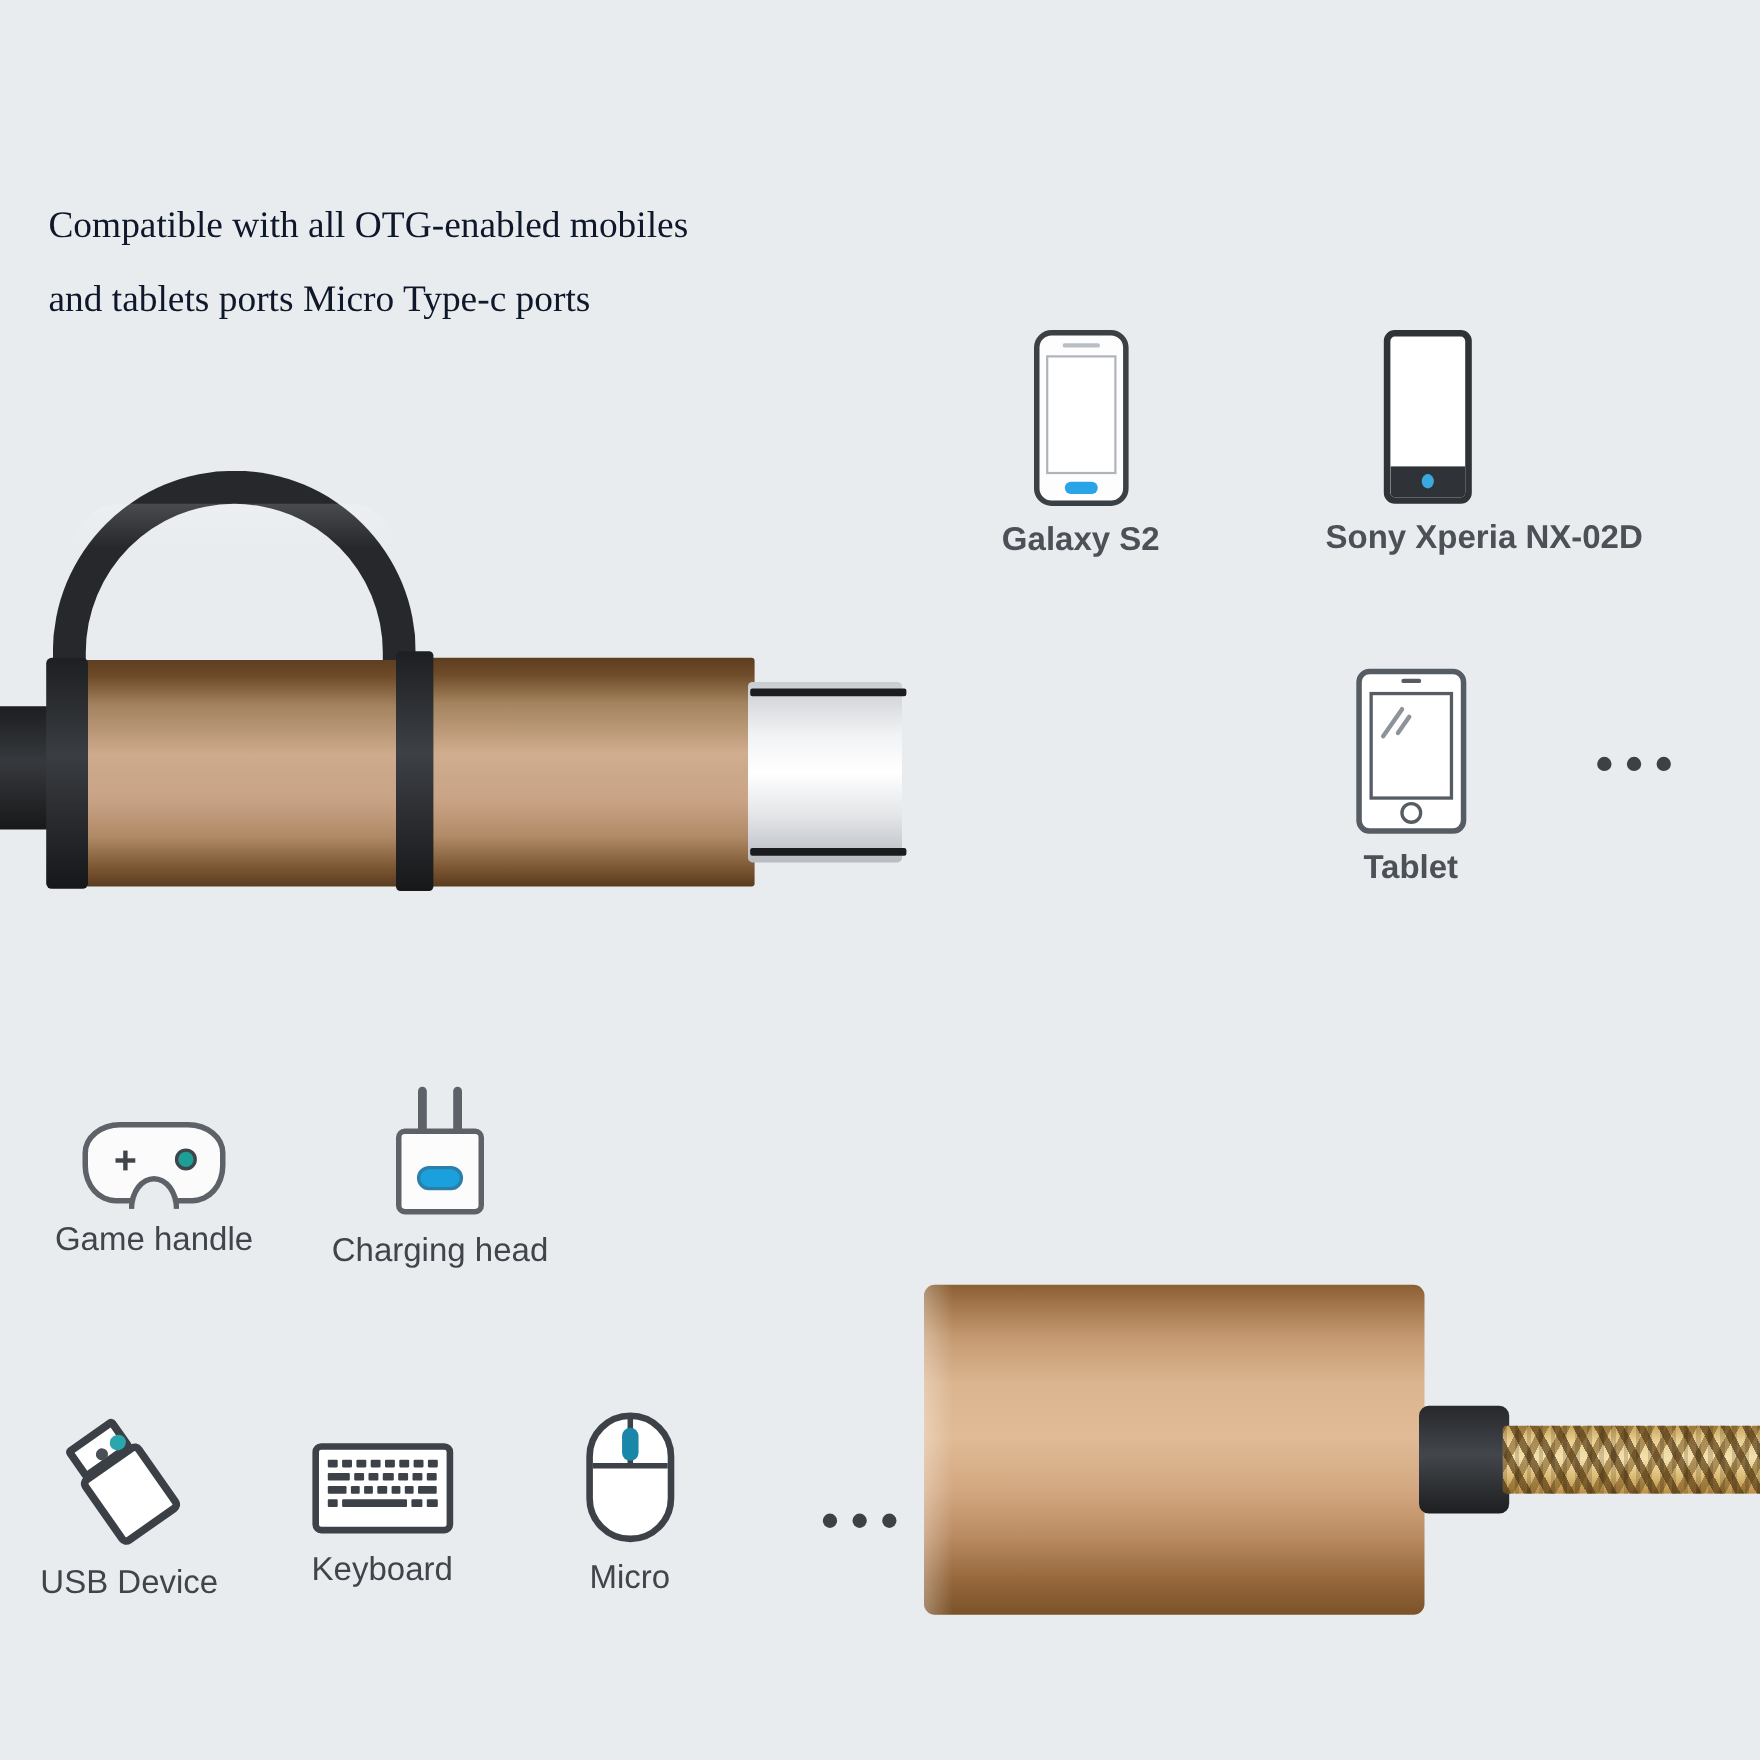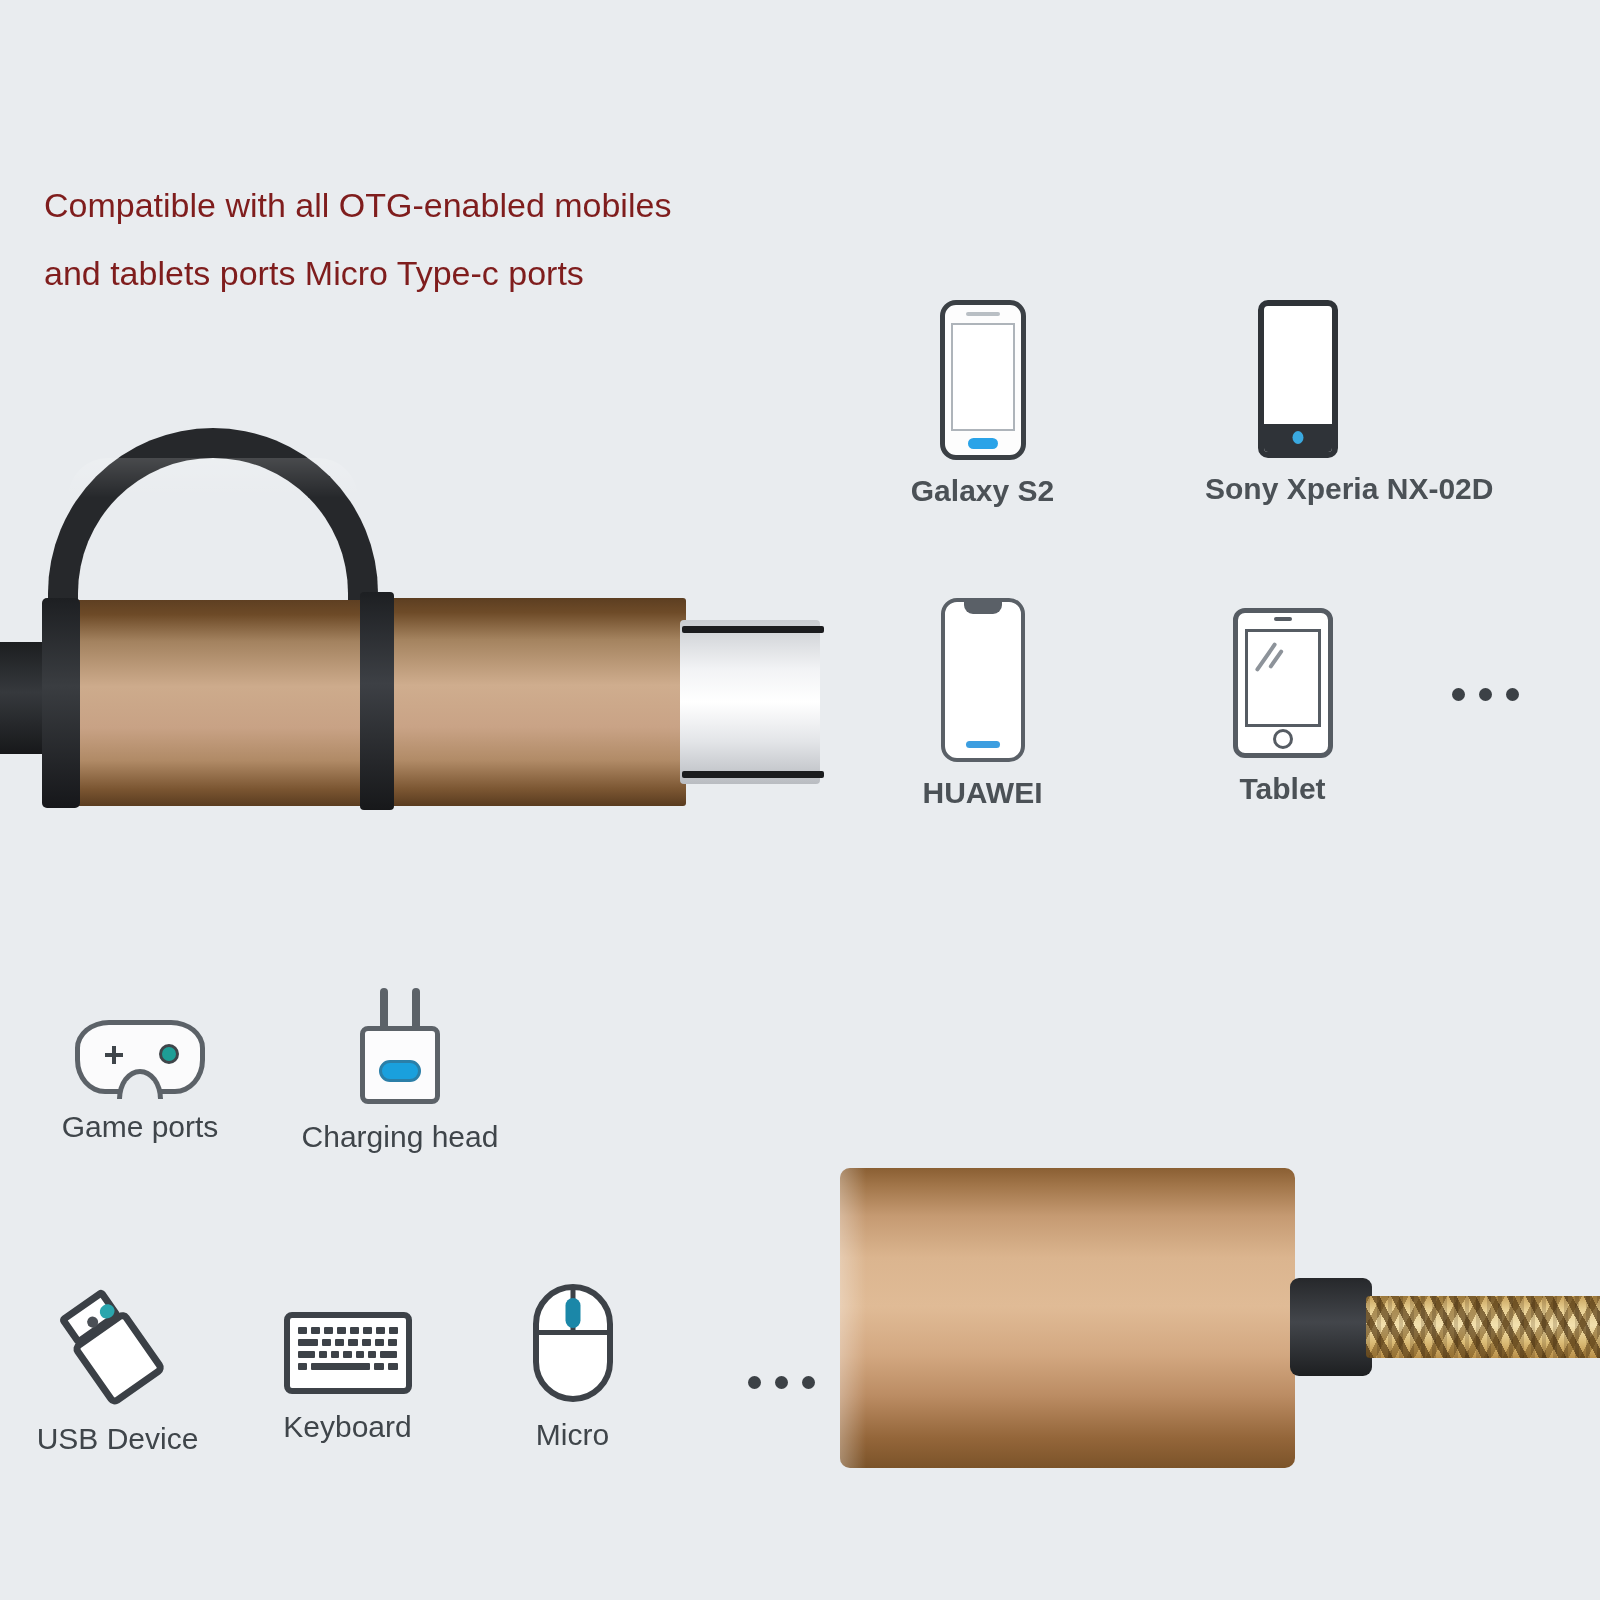--- a/index.html
+++ b/index.html
@@ -12,22 +12,23 @@
   #stage{position:absolute;inset:0;}
 
   
   .headline{
     position:absolute;left:40px;top:76px;
     font-size:62px;font-weight:bold;color:#2e3236;
     letter-spacing:-0.5px;line-height:1;
   }
   .subline{
     position:absolute;left:44px;
-    font-size:34px;color:#7f1d1d;letter-spacing:0px;
+    font-size:34px;color:#0f172a;letter-spacing:0px;
     white-space:nowrap;
+    font-family:Liberation Serif, serif;
   }
   .sub1{top:186px;}
   .sub2{top:254px;}
 
   
   .devcell{position:absolute;text-align:center;font-weight:bold;}
   .devlabel{
     font-size:30px;color:#4b5156;margin-top:14px;white-space:nowrap;
   }
   .devart{position:relative;margin:0 auto;}
@@ -209,29 +210,20 @@
   <div class="devcell" style="left:1210px;top:300px;width:175px;">
     <div class="devart">
       <div class="ph-sony" style="margin:0 auto;">
         <div class="bar"></div>
           <div class="dot"></div>
       </div>
     </div>
     <div class="devlabel" style="position:relative;left:-5px;">Sony Xperia NX-02D</div>
   </div>
 
-  <div class="devcell" style="left:895px;top:598px;width:175px;">
-    <div class="devart">
-      <div class="ph-hw" style="margin:0 auto;">
-        <div class="notch"></div>
-          <div class="ind"></div>
-      </div>
-    </div>
-    <div class="devlabel">HUAWEI</div>
-  </div>
 
   <div class="devcell" style="left:1195px;top:608px;width:175px;">
     <div class="devart">
       <div class="tb" style="margin:0 auto;">
         <div class="cam"></div>
         <div class="scr">
             <div class="gl1"></div>
             <div class="gl2"></div>
           </div>
         <div class="home"></div>
@@ -258,21 +250,21 @@
 
   <div class="acell" style="left:40px;top:1020px;width:200px;">
     <div class="aart">
       <div class="gp" style="margin:0 auto;">
         <div class="body"></div>
           <div class="notch"></div>
         <div class="cross"></div>
           <div class="btn"></div>
       </div>
     </div>
-    <div class="alabel">Game ports</div>
+    <div class="alabel">Game handle</div>
   </div>
 
   <div class="acell" style="left:285px;top:988px;width:230px;">
     <div class="aart">
       <div class="ch" style="margin:0 auto;">
         <div class="pin p1"></div>
           <div class="pin p2"></div>
         <div class="box"></div>
           <div class="port"></div>
       </div>

